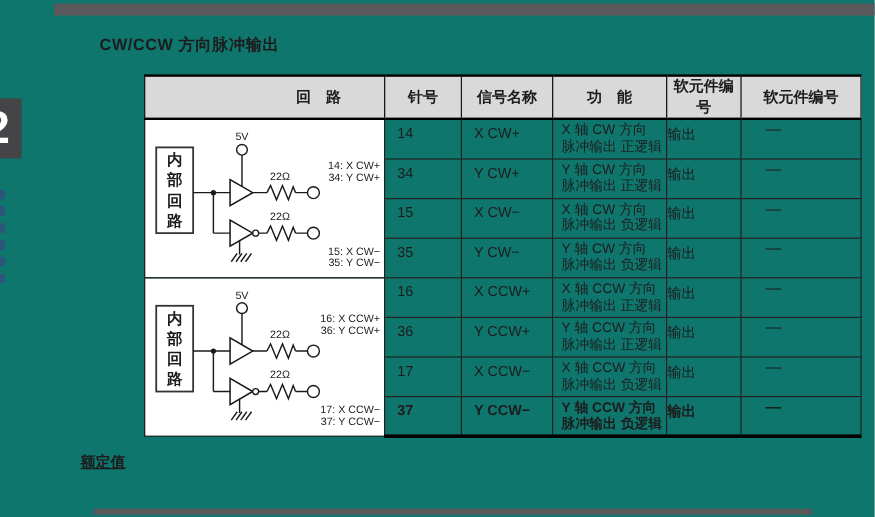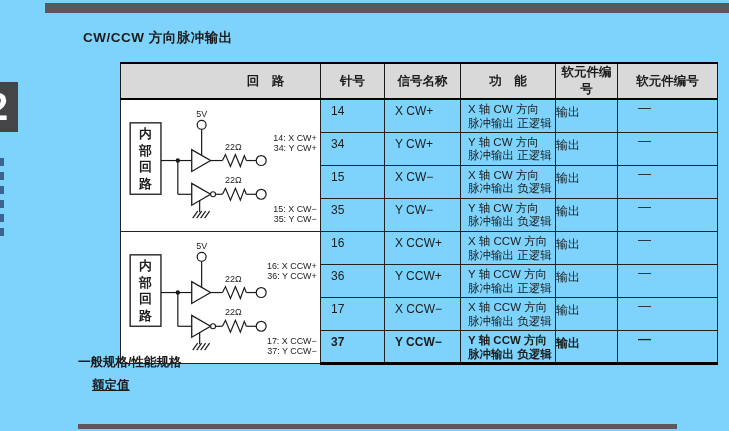--- a/index.html
+++ b/index.html
@@ -1,18 +1,18 @@
 <!DOCTYPE html>
 <html><head>
 <meta charset="utf-8">
 <style>
   html,body { margin:0; padding:0; background:#ffffff; }
   .page {
     position:relative; width:729px; height:431px; overflow:hidden;
-    background:#7dd3fc; color:#1c1c1c;
+    background:#0f766e; color:#1c1c1c;
     font-family:"Liberation Sans","DejaVu Sans",sans-serif;
   }
   .top-bar { position:absolute; left:45px; top:3px; width:684px; height:10px; background:#59595b; }
   .bottom-bar { position:absolute; left:78px; top:424px; width:599px; height:5px; background:#59595b; }
 
   .side-badge {
     position:absolute; left:0; top:82px; width:18px; height:50px; background:#454548;
     overflow:hidden;
   }
   .side-badge span {
@@ -54,21 +54,21 @@
   svg.circuit line, svg.circuit polyline { stroke:#1a1a1a; stroke-width:1.2; fill:none; }
   svg.circuit .tri { fill:#ffffff; stroke:#1a1a1a; stroke-width:1.3; }
   svg.circuit .node { fill:#ffffff; stroke:#1a1a1a; stroke-width:1.2; }
   svg.circuit .dot { fill:#1a1a1a; stroke:none; }
   svg.circuit .bubble { fill:#ffffff; stroke:#1a1a1a; stroke-width:1.1; }
   svg.circuit .ibox { fill:#ffffff; stroke:#333; stroke-width:1.5; }
   svg.circuit text { fill:#1c1c1c; font-family:"Liberation Sans","DejaVu Sans",sans-serif; font-size:9px; }
   svg.circuit text.boxch { font-size:13px; font-weight:bold; text-anchor:middle; }
 
   .specs-heading { position:absolute; left:78px; top:354px; font-size:12.5px; font-weight:bold; }
-  .specs-label   { position:absolute; left:92px; top:377px; font-size:12.5px; font-weight:bold;text-decoration:underline; }
+  .specs-label   { position:absolute; left:67px; top:377px; font-size:12.5px; font-weight:bold;text-decoration:underline; }
   .specs-text    { position:absolute; left:185px; top:375px; font-size:12.5px; line-height:23px; }
 </style>
 </head>
 <body>
 
 <div class="page">
 
   <div class="top-bar"></div>
 
   <div class="side-badge">
@@ -254,18 +254,17 @@
         <td class="func">
           <div>Y 轴 CCW 方向</div>
           <div>脉冲输出 负逻辑</div>
         </td>
         <td class="io">输出</td>
         <td class="dev">—</td>
       </tr>
     </tbody>
   </table>
 
-  <div class="specs-heading">一般规格/性能规格</div>
   <div class="specs-label">额定值</div>
 
   <div class="bottom-bar"></div>
 
 </div>
 
 </body></html>

